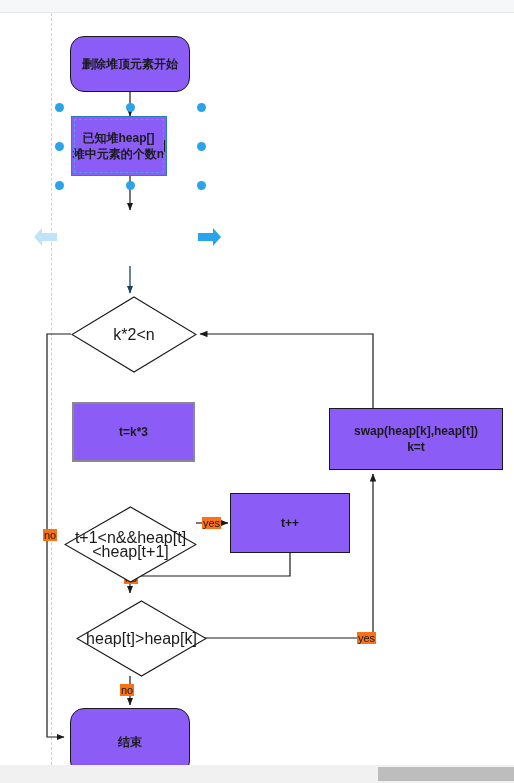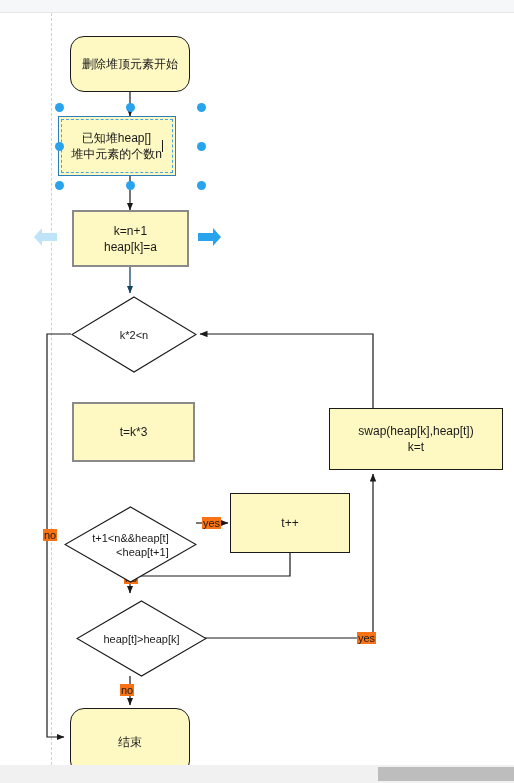--- a/index.html
+++ b/index.html
@@ -39,29 +39,30 @@
   #guide-line {
     position: absolute;
     left: 51px; top: 13px;
     width: 0; height: 752px;
     border-left: 1px dashed #d0d0d0;
   }
   
   .node {
     position: absolute;
     box-sizing: border-box;
-    background: #fef9c3;
+    background: #8b5cf6;
     display: flex;
     align-items: center;
     justify-content: center;
     text-align: center;
     color: #1a1a1a;
     font-size: 12px;
     line-height: 16px;
     white-space: pre-line;
+    font-weight: bold;
   }
   .terminator {
     border: 1.3px solid #1a1a1a;
     border-radius: 14px;
   }
   .process {
     border: 1.3px solid #1a1a1a;
   }
   .process-hover {
     border: 2.2px solid #8a8a8a;
@@ -82,22 +83,22 @@
   
   .diamond-wrap { position: absolute; }
   .diamond-wrap svg { display:block; }
   .diamond-label {
     position: absolute;
     left: 0; top: 0;
     width: 100%; height: 100%;
     display: flex;
     align-items: center;
     justify-content: center;
-    text-align: right;
-    font-size: 11px;
+    text-align: center;
+    font-size: 16px;
     line-height: 14px;
     color: #1a1a1a;
     white-space: pre-line;
     pointer-events: none;
   }
   
   #edges {
     position: absolute;
     left: 0; top: 0;
     width: 514px; height: 783px;
@@ -164,38 +165,34 @@
   <div class="edge-label" style="left:43px; top:529px;">no</div>
   <div class="edge-label" style="left:202px; top:517px;">yes</div>
   <div class="edge-label" style="left:124px; top:572px;">no</div>
   <div class="edge-label" style="left:357px; top:632px;">yes</div>
   <div class="edge-label" style="left:120px; top:684px;">no</div>
 
   <div class="node terminator" style="left:70px; top:36px; width:120px; height:56px;">
     <span>删除堆顶元素开始</span>
   </div>
 
-  <div class="node process node-selected" style="left:58px; top:116px; width:118px; height:60px;">
+  <div class="node process node-selected" style="left:71px; top:116px; width:96px; height:60px;">
     <span>已知堆heap[]
 堆中元素的个数n</span><span class="caret"></span>
   </div>
 
   <div class="handle" style="left:55px;  top:103px;"></div>
   <div class="handle" style="left:126px; top:103px;"></div>
   <div class="handle" style="left:197px; top:103px;"></div>
   <div class="handle" style="left:55px;  top:142px;"></div>
   <div class="handle" style="left:197px; top:142px;"></div>
   <div class="handle" style="left:55px;  top:181px;"></div>
   <div class="handle" style="left:126px; top:181px;"></div>
   <div class="handle" style="left:197px; top:181px;"></div>
 
-  <div class="node process process-hover" style="left:72px; top:210px; width:117px; height:57px;">
-    <span>k=n+1
-heap[k]=a</span>
-  </div>
 
   <svg class="dir-arrow" style="left:33px; top:226px;" width="26" height="22" viewBox="0 0 26 22">
     <path d="M24,7 L9,7 L9,2 L1,11 L9,20 L9,15 L24,15 Z" fill="#bfe3f8"></path>
   </svg>
   <svg class="dir-arrow" style="left:196px; top:226px;" width="26" height="22" viewBox="0 0 26 22">
     <path d="M2,7 L17,7 L17,2 L25,11 L17,20 L17,15 L2,15 Z" fill="#29a3ec"></path>
   </svg>
 
   <div class="diamond-wrap" style="left:71px; top:296px; width:126px; height:77px;">
     <svg width="126" height="77" viewBox="0 0 126 77">

